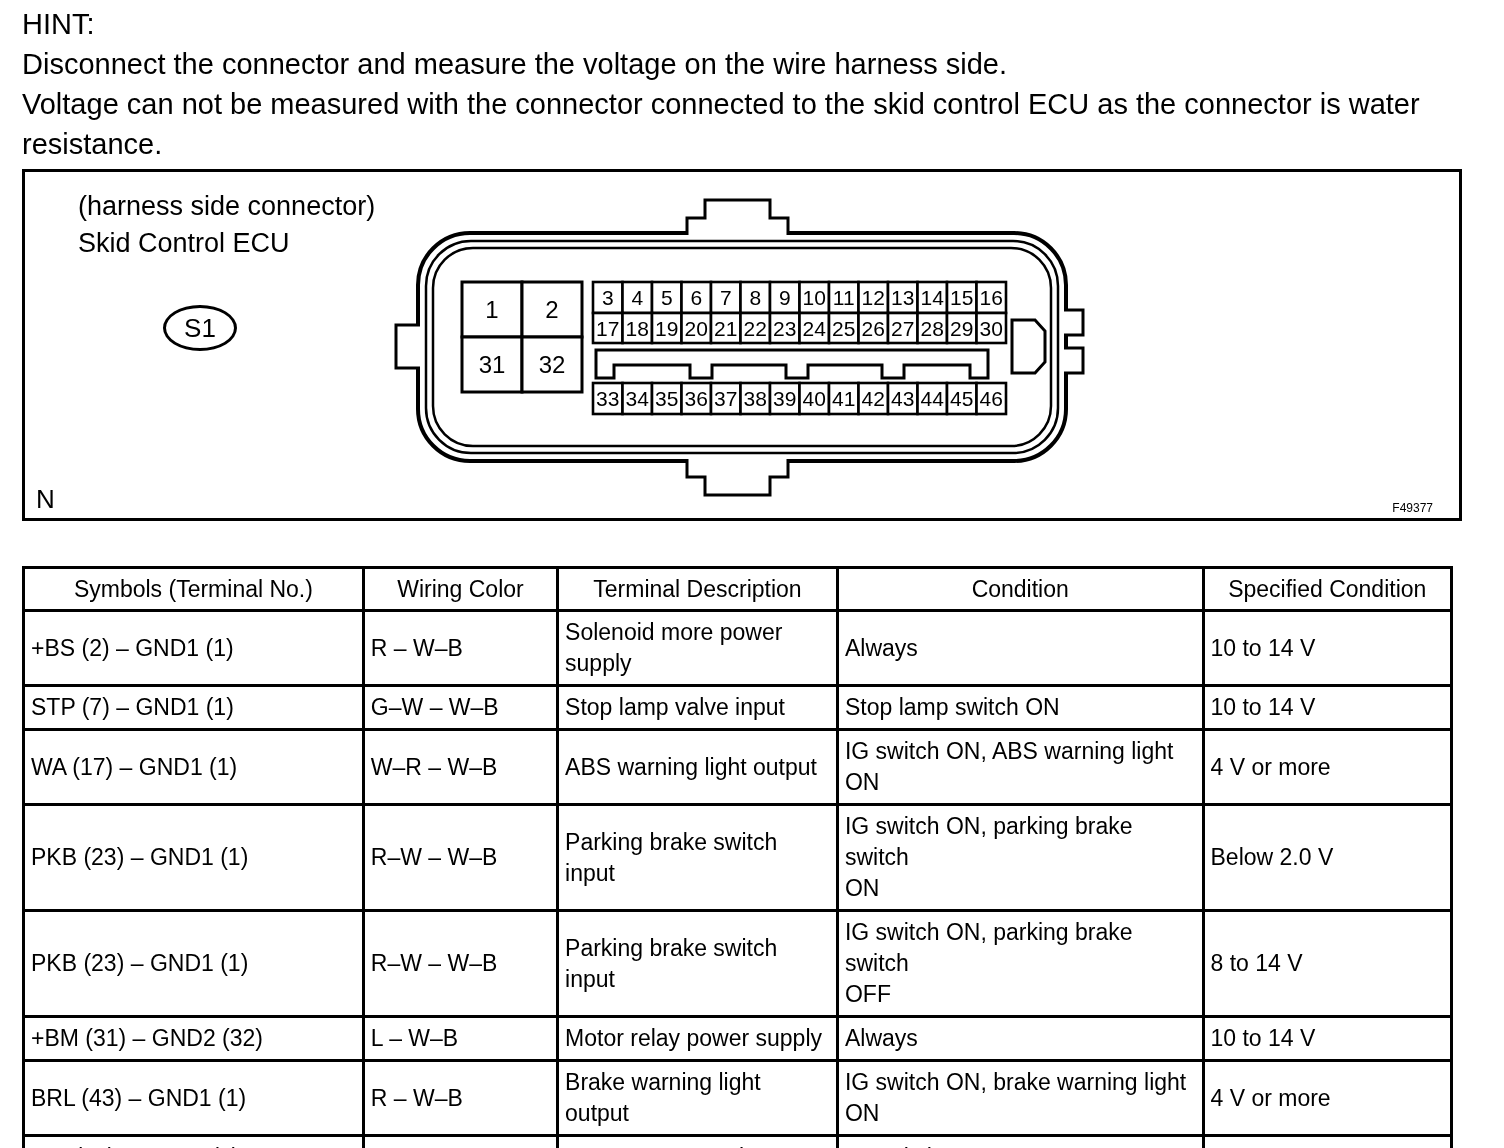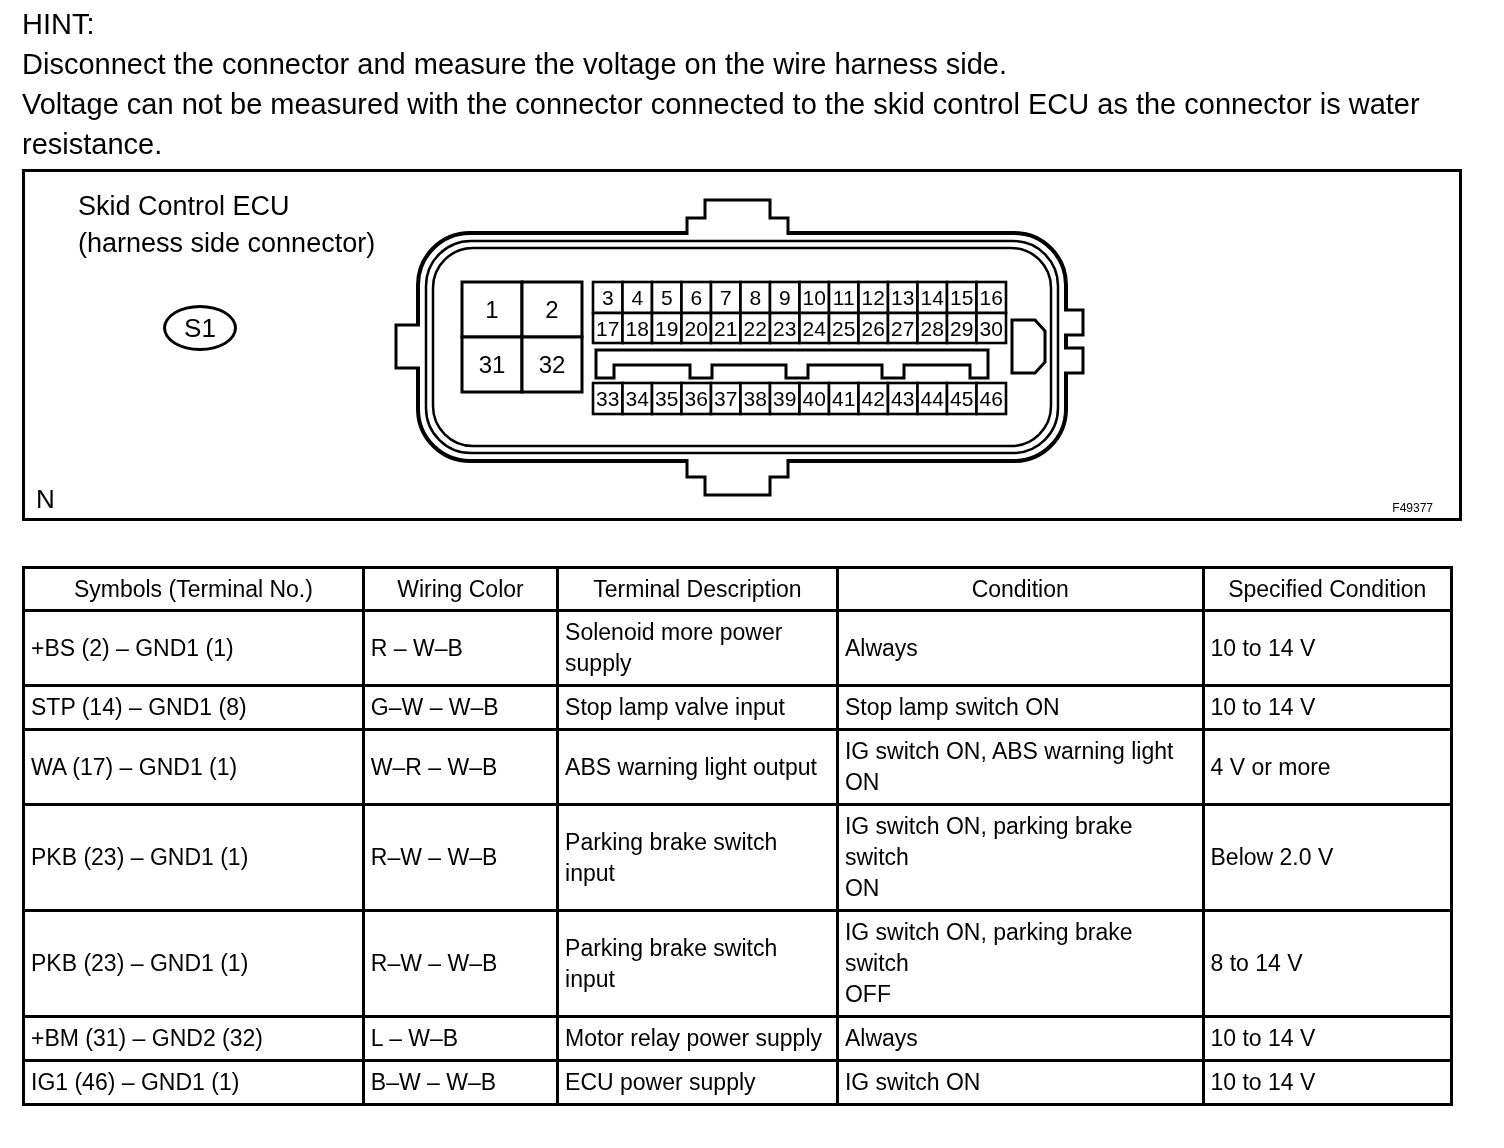--- a/index.html
+++ b/index.html
@@ -52,22 +52,22 @@
 
 <div class="intro">
   <div>HINT:</div>
   <div>Disconnect the connector and measure the voltage on the wire harness side.</div>
   <div class="pre">Voltage can not be measured with the connector connected to the skid control ECU as the connector is water
 resistance.</div>
 </div>
 
 <div class="figure-box">
   <div class="fig-title">
+    <div>(harness side connector)</div>
     <div>Skid Control ECU</div>
-    <div>(harness side connector)</div>
   </div>
   <div class="s1-badge">S1</div>
   <svg id="connector-svg" width="1434" height="346" viewBox="0 0 1434 346">
       <rect x="396" y="64" width="648" height="228" rx="52" class="ln" stroke-width="4"></rect>
       <rect x="404" y="72" width="632" height="212" rx="45" class="ln" fill="none" stroke-width="2.5"></rect>
       <rect x="411" y="79" width="618" height="198" rx="40" class="ln" fill="none" stroke-width="2.5"></rect>
       <path d="M665,66 L665,49 L683,49 L683,31 L748,31 L748,49 L766,49 L766,66" class="ln" stroke-width="3"></path>
       <path d="M665,290 L665,308 L683,308 L683,326 L748,326 L748,308 L766,308 L766,290" class="ln" stroke-width="3"></path>
       <path d="M398,156 L374,156 L374,199 L398,199" class="ln" stroke-width="3"></path>
       <path d="M1042,141 L1061,141 L1061,166 L1042,166" class="ln" stroke-width="3"></path>
@@ -191,21 +191,21 @@
   <tbody id="spec-tbody">
       <tr>
         <td>+BS (2) – GND1 (1)</td>
         <td>R – W–B</td>
         <td>Solenoid more power
 supply</td>
         <td>Always</td>
         <td>10 to 14 V</td>
       </tr>
       <tr>
-        <td>STP (14) – GND1 (8)</td>
+        <td>STP (7) – GND1 (1)</td>
         <td>G–W – W–B</td>
         <td>Stop lamp valve input</td>
         <td>Stop lamp switch ON</td>
         <td>10 to 14 V</td>
       </tr>
       <tr>
         <td>WA (17) – GND1 (1)</td>
         <td>W–R – W–B</td>
         <td>ABS warning light output</td>
         <td>IG switch ON, ABS warning light
@@ -231,20 +231,28 @@
         <td>8 to 14 V</td>
       </tr>
       <tr>
         <td>+BM (31) – GND2 (32)</td>
         <td>L – W–B</td>
         <td>Motor relay power supply</td>
         <td>Always</td>
         <td>10 to 14 V</td>
       </tr>
       <tr>
+        <td>BRL (43) – GND1 (1)</td>
+        <td>R – W–B</td>
+        <td>Brake warning light output</td>
+        <td>IG switch ON, brake warning light
+ON</td>
+        <td>4 V or more</td>
+      </tr>
+      <tr>
         <td>IG1 (46) – GND1 (1)</td>
         <td>B–W – W–B</td>
         <td>ECU power supply</td>
         <td>IG switch ON</td>
         <td>10 to 14 V</td>
       </tr>
     </tbody>
 </table>
 
 </body></html>

